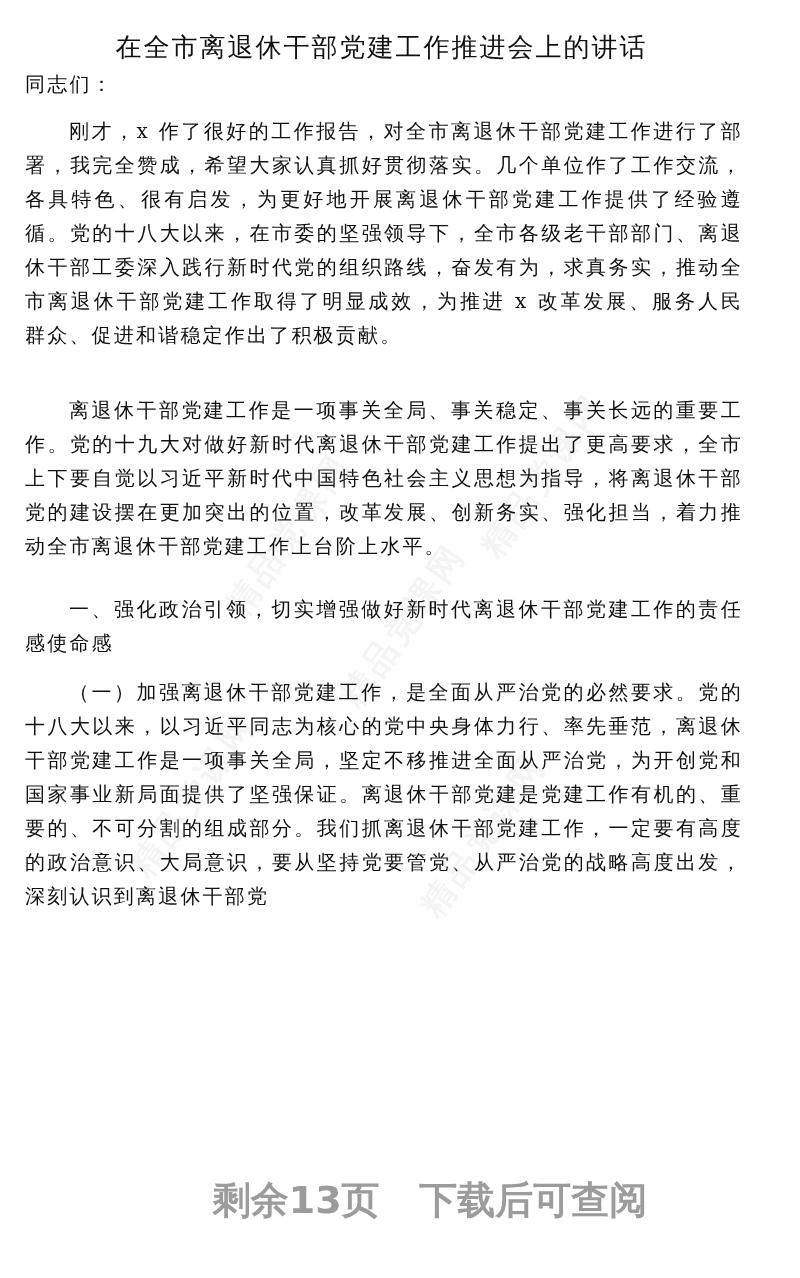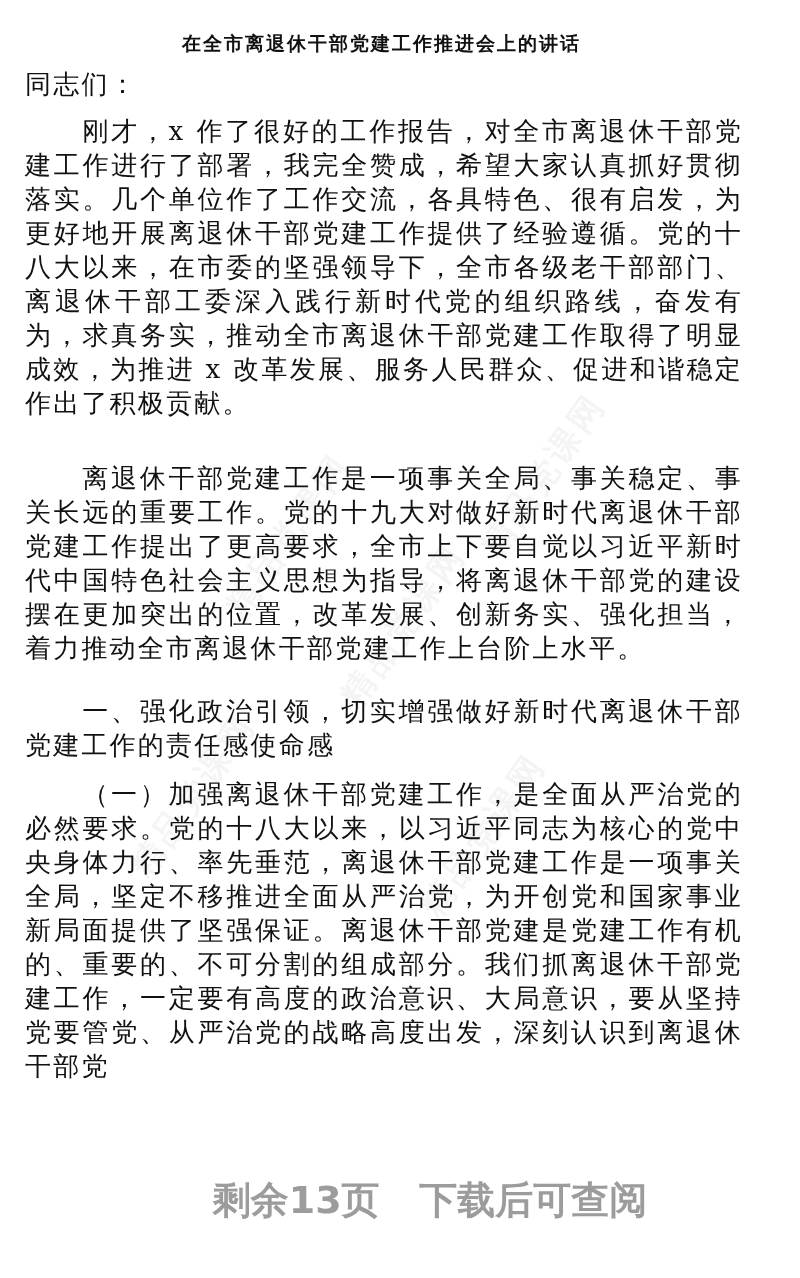--- a/index.html
+++ b/index.html
@@ -39,31 +39,31 @@
     transform-origin: left top;
     white-space: nowrap;
     letter-spacing: 4px;
   }
   .title {
     position: absolute;
     left: 0;
     top: 13px;
     width: 763px;
     text-align: center;
-    font-size: 19px;
-    font-weight: bold;
+    font-size: 26px;
+    font-weight: normal;
     letter-spacing: 2px;
     line-height: 34px;
   }
   .body {
     position: absolute;
     left: 25px;
     top: 67px;
     width: 718px;
-    font-size: 26px;
+    font-size: 20px;
     line-height: 34px;
     letter-spacing: 2.2px;
     text-align: justify;
   }
   .body p {
     margin: 0;
   }
   .salutation { margin-bottom: 13px !important; }
   .indent { text-indent: 2.2em; }
   .p1 { margin-bottom: 41px !important; }

